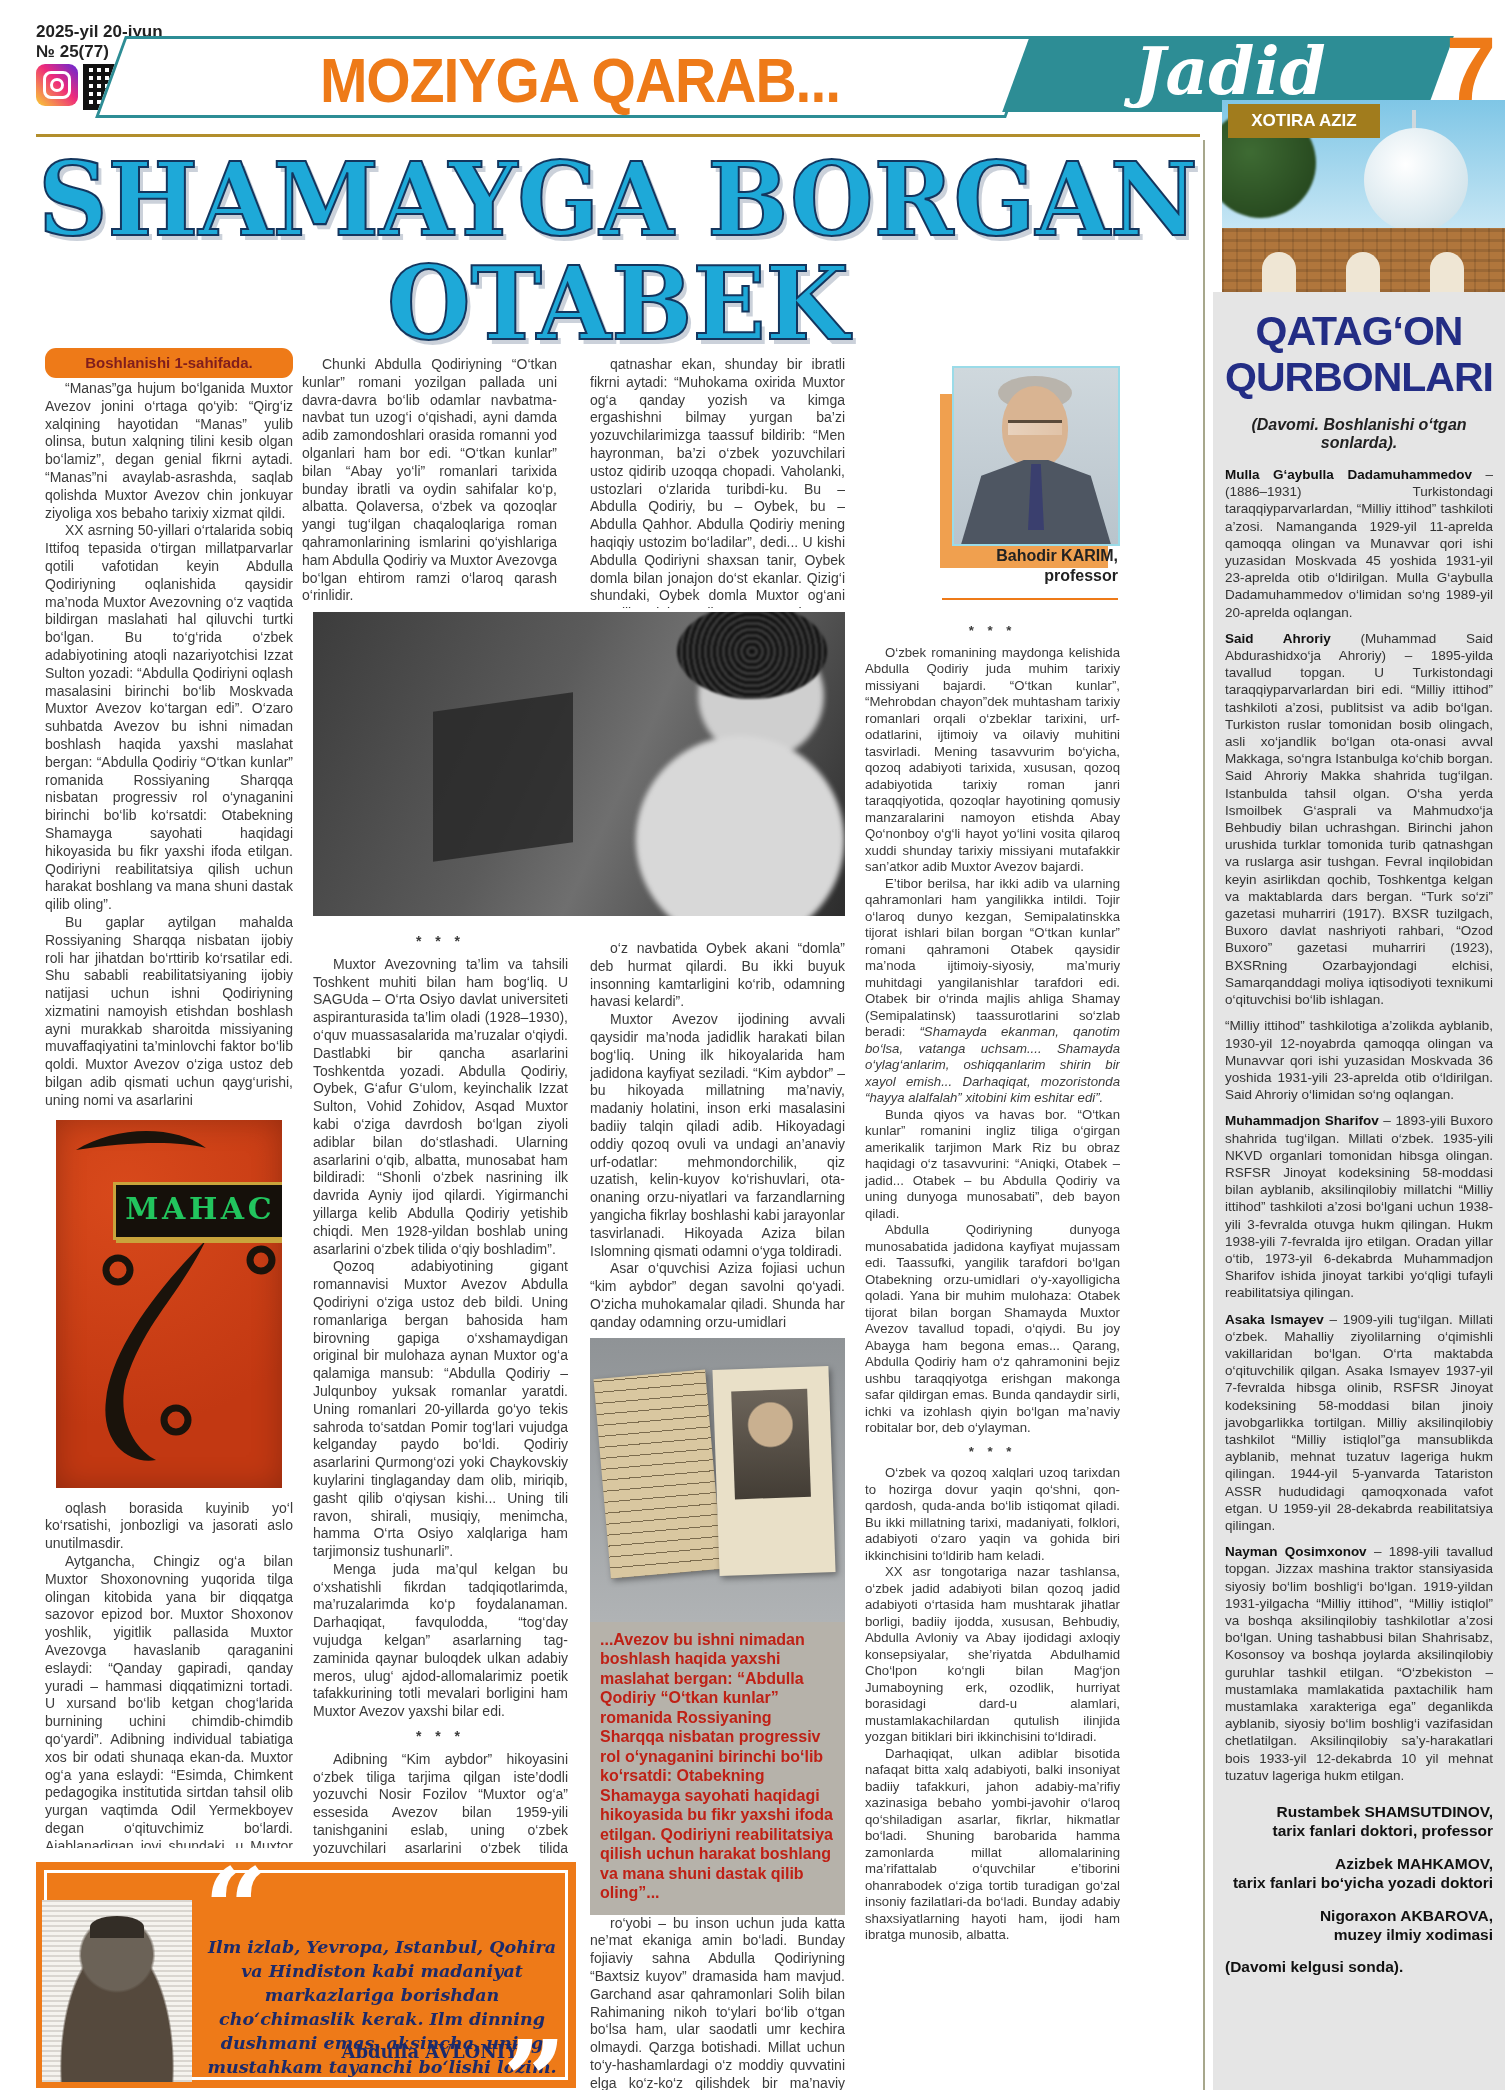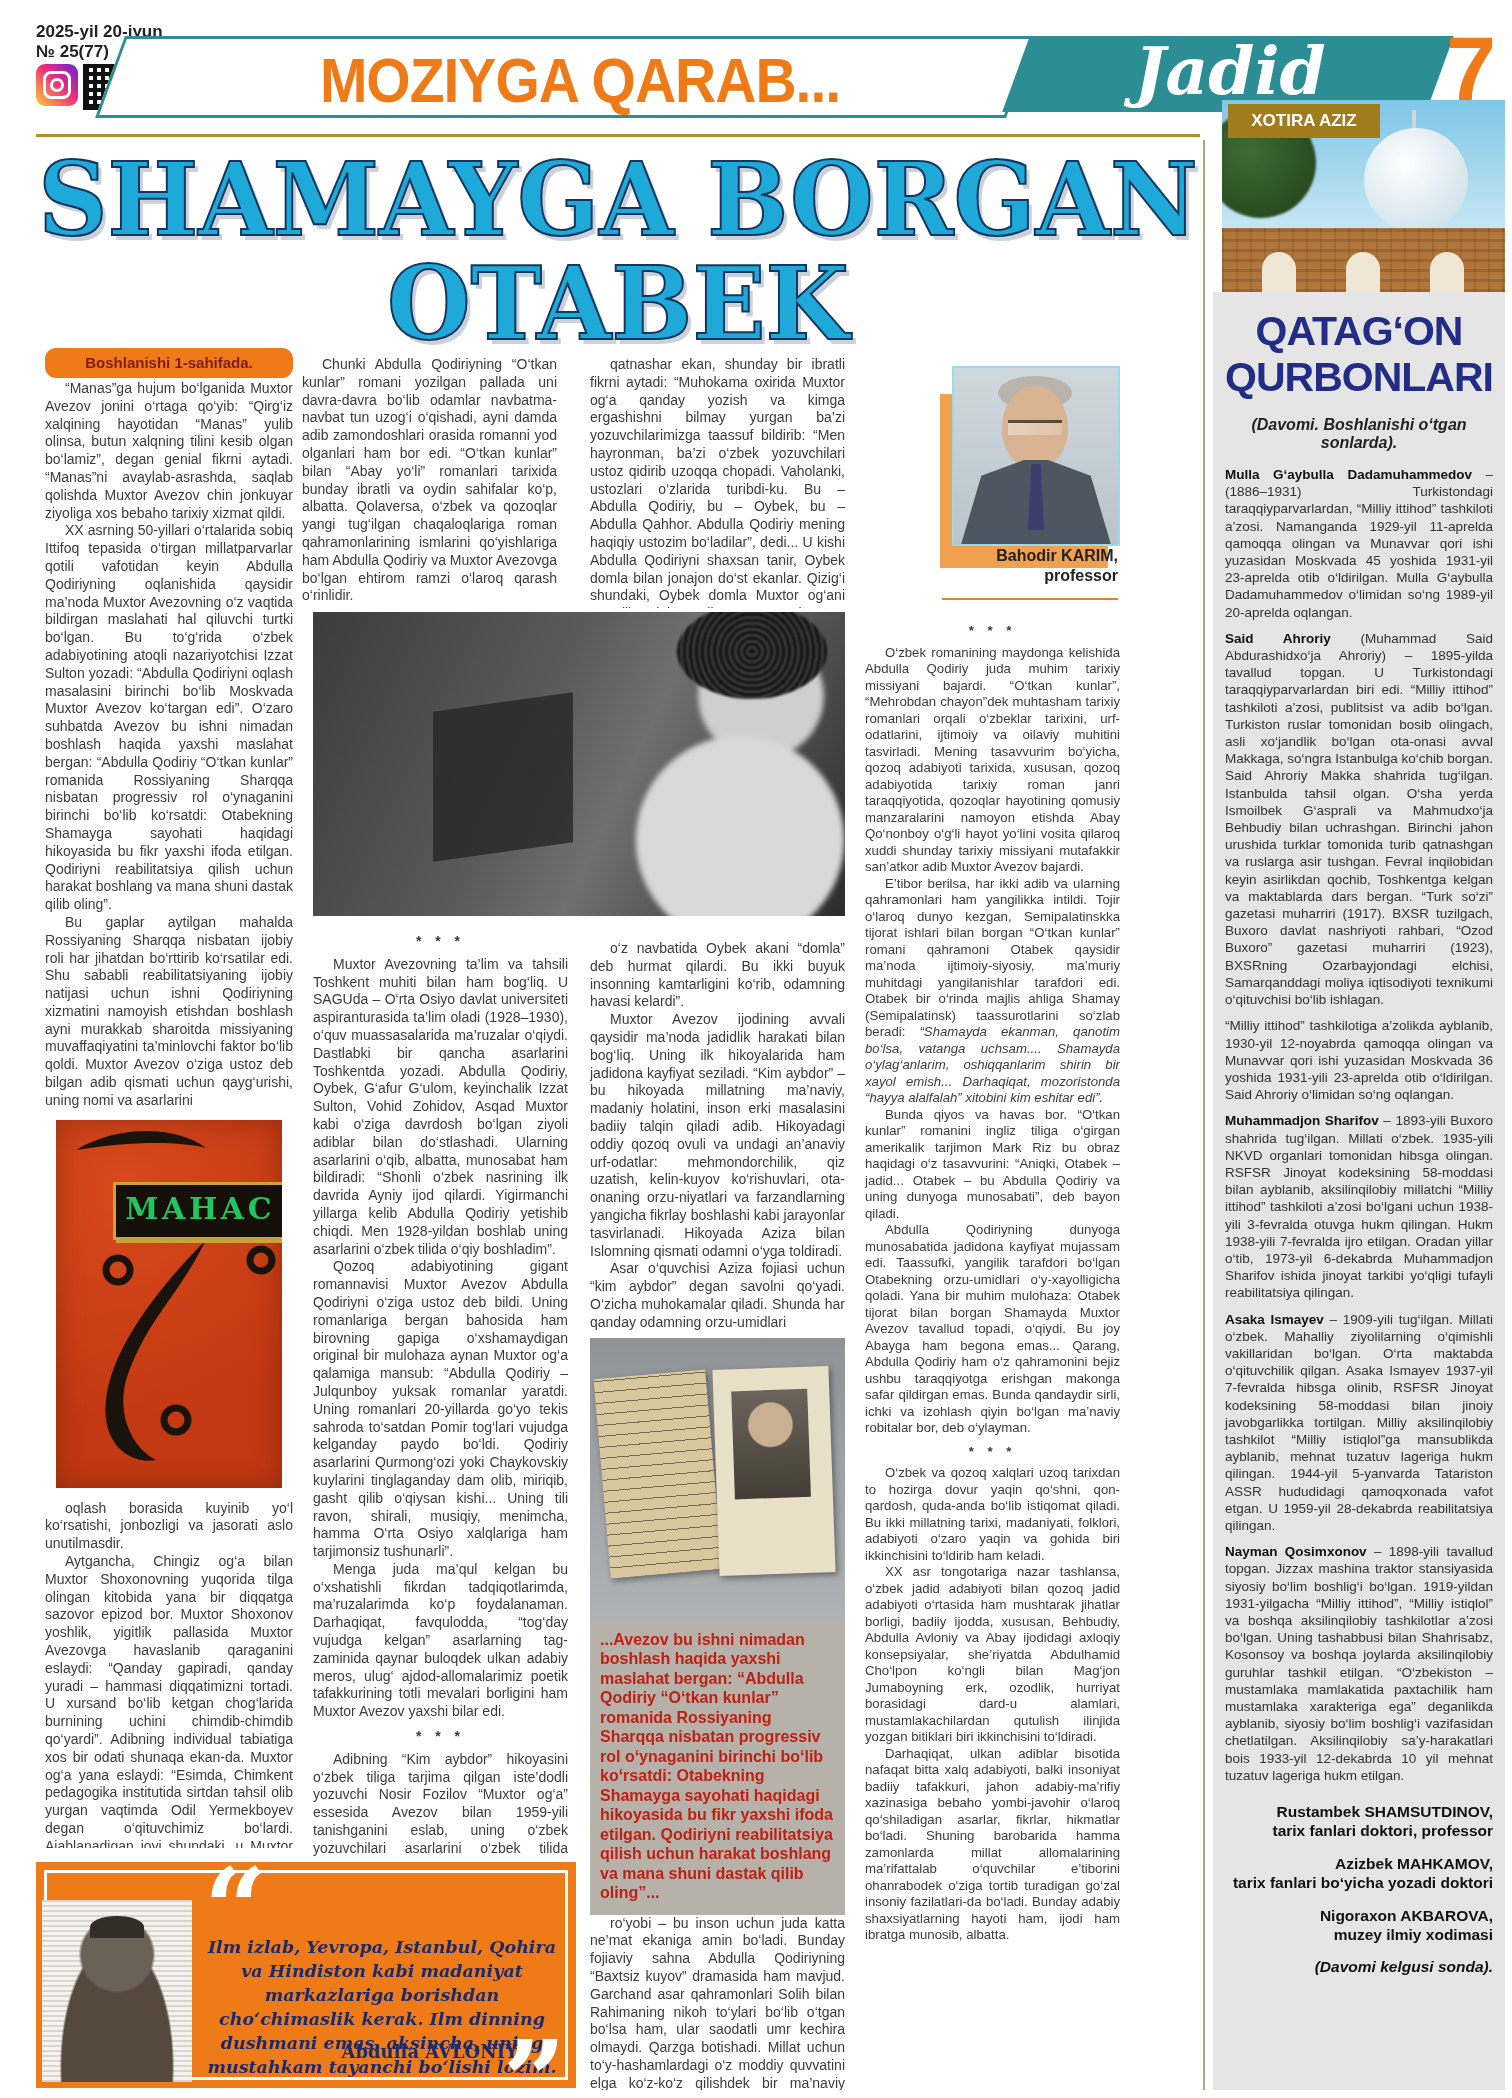--- a/index.html
+++ b/index.html
@@ -99,21 +99,21 @@
       background:#a17c1d;color:#fff;font-weight:bold;font-size:17px;}
   .side-panel{position:absolute;left:1213px;top:292px;width:292px;height:1798px;background:#e5e5e5;
       box-sizing:border-box;padding:16px 12px 10px;overflow:hidden;}
   .side-title{text-align:center;color:#232d85;font-weight:bold;font-size:41px;line-height:46px;letter-spacing:-1px;}
   .side-sub{text-align:center;font-weight:bold;font-style:italic;font-size:16px;margin:16px 0 14px;color:#222;}
   .side-entry{font-size:13.5px;line-height:17.2px;text-align:justify;margin:0 0 9px;color:#333;}
   .side-entry b{color:#111;}
   .side-authors{margin-top:18px;text-align:right;font-weight:bold;font-size:15.5px;line-height:19px;color:#111;}
   .side-authors .role{font-weight:bold;}
   .side-author-block{margin-bottom:14px;}
-  .side-footer{font-weight:bold;font-style:italic;font-size:15.5px;margin-top:4px;color:#111;text-align:right;}
+  .side-footer{font-weight:bold;font-size:15.5px;margin-top:4px;color:#111;text-align:left;}
   
   .quote-box{position:absolute;left:36px;top:1862px;width:540px;height:226px;background:#ee7a18;}
   .quote-inner{position:absolute;inset:8px;border:3px solid #fff;}
   .avloniy{position:absolute;left:6px;top:38px;width:150px;height:182px;background:#f5f3ee;overflow:hidden;}
   .av-fig{position:absolute;inset:0;background:
       radial-gradient(circle at 50% 30%,#6b6257 0 24%,transparent 26%),
       radial-gradient(ellipse at 50% 92%,#55493d 0 52%,transparent 54%),
       repeating-linear-gradient(0deg,rgba(90,80,70,.18) 0 2px,transparent 2px 5px);}
   .av-cap{position:absolute;left:48px;top:16px;width:54px;height:22px;border-radius:50% 50% 0 0;background:#332d26;}
   .quote-mark-open{position:absolute;left:168px;top:-18px;font-family:"DejaVu Serif",serif;font-size:110px;color:#fff;font-weight:bold;}

